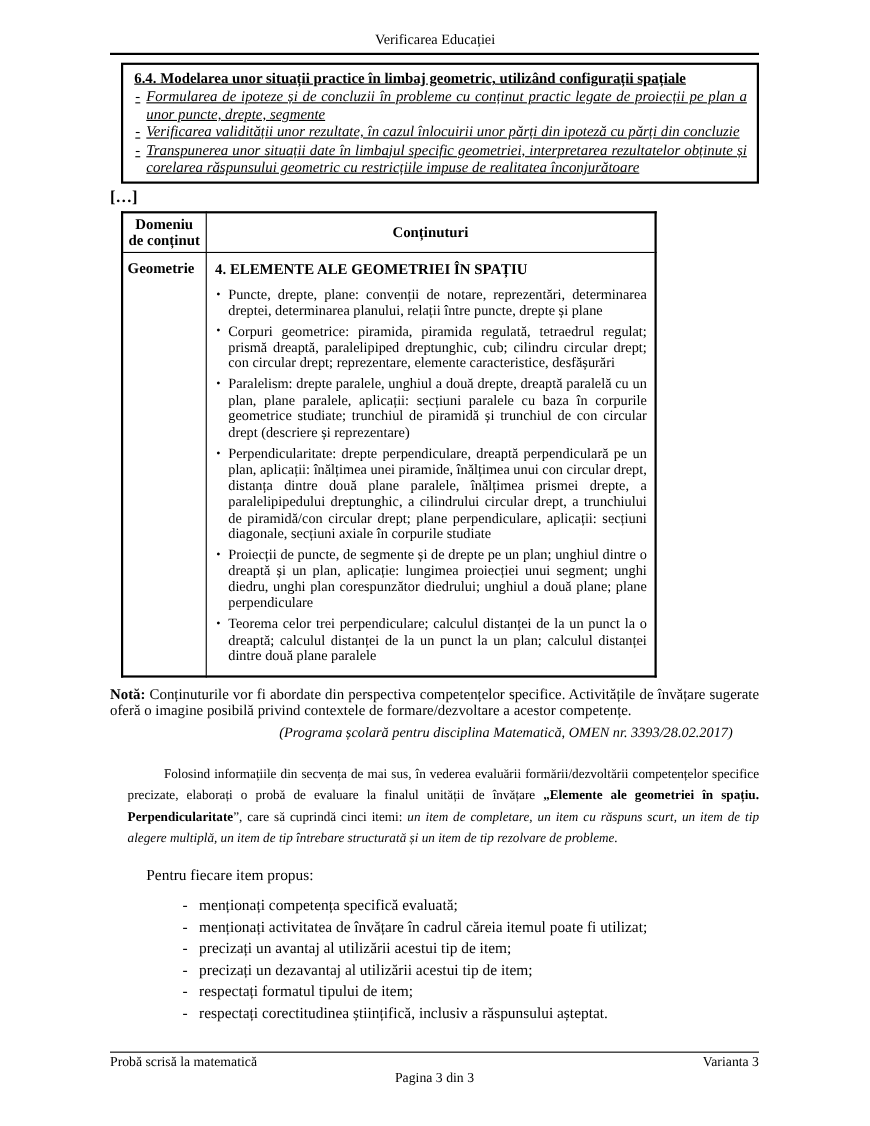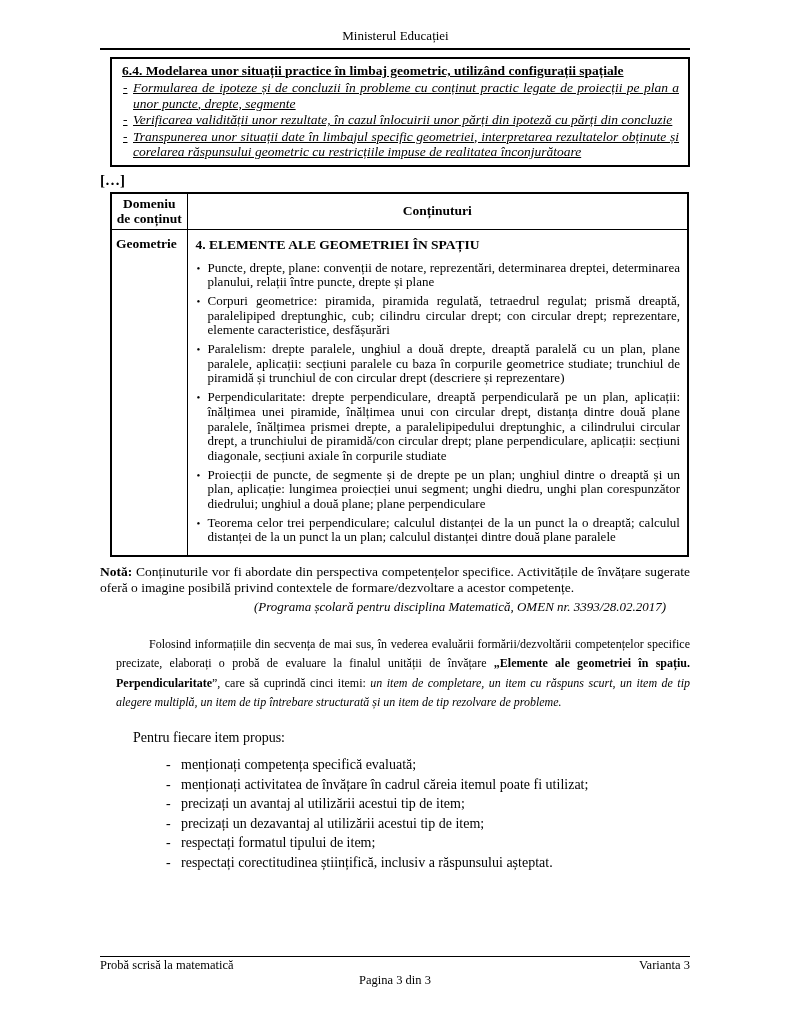--- a/index.html
+++ b/index.html
@@ -15,21 +15,21 @@
   .content { padding: 0 101px 0 100px; }
 
   .comp-box { margin: 7px 0 0 10px; border: 2px solid #000; padding: 3px 9px 5px 8px; text-decoration: underline; }
   .comp-title { font-weight: bold; font-size: 13.5px; line-height: 17px; padding-left: 2px; }
   .comp-item { display: flex; font-style: italic; font-size: 13.5px; line-height: 15.5px; margin-top: 1px; text-align: justify; }
   .comp-item .marker { flex: 0 0 13px; padding-left: 3px; }
   .comp-item .ctext { flex: 1; }
 
   .ellipsis { font-weight: bold; font-size: 15px; line-height: 16px; margin: 5px 0 4px 0; }
 
-  table.content-table { margin-left: 10px; width: 579px; border-collapse: collapse; border: 2px solid #000; table-layout: fixed; }
+  table.content-table { margin-left: 10px; width: 487px; border-collapse: collapse; border: 2px solid #000; table-layout: fixed; }
   .content-table th, .content-table td { border: 1px solid #000; }
   th.col1 { width: 76px; font-size: 13.5px; font-weight: bold; text-align: center; padding: 2px 4px; line-height: 15.5px; vertical-align: middle; }
   th.col2 { font-size: 13.5px; font-weight: bold; text-align: center; vertical-align: middle; padding: 2px; }
   td.domain-cell { vertical-align: top; font-weight: bold; font-size: 13.5px; padding: 6px 2px 0 4px; }
   td.content-cell { vertical-align: top; padding: 4px 7px 6px 7px; }
   .content-title { font-weight: bold; font-size: 13.5px; line-height: 17px; margin: 2px 0 8px 1px; }
   .bullet-item { display: flex; font-size: 13px; line-height: 14.7px; margin-bottom: 4px; text-align: justify; }
   .bullet-item .bmarker { flex: 0 0 13px; padding-left: 2px; font-size: 11px; }
   .bullet-item .btext { flex: 1; }
 
@@ -49,21 +49,21 @@
   .footer-rule { border-top: 1.5px solid #000; height: 0; }
   .footer-row { display: flex; justify-content: space-between; font-size: 12.5px; line-height: 15px; padding-top: 1px; }
   .footer-center { text-align: center; font-size: 12.5px; line-height: 15px; }
 </style>
 </head>
 <body>
 
 <div class="page">
 
   <div class="header">
-    <div class="header-line">Ministerul Educației</div>
+    <div class="header-line">Verificarea Educației</div>
   </div>
   <div class="header-rule"></div>
 
   <div class="content">
 
     <div class="comp-box">
       <div class="comp-title">6.4. Modelarea unor situații practice în limbaj geometric, utilizând configurații spațiale</div>
       <div class="comp-item">
         <span class="marker">-</span>
         <span class="ctext">Formularea de ipoteze și de concluzii în probleme cu conținut practic legate de proiecții pe plan a unor puncte, drepte, segmente</span>

